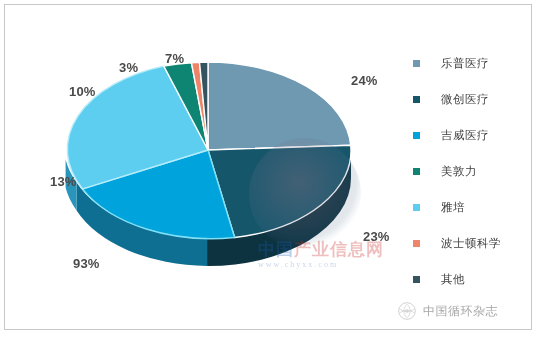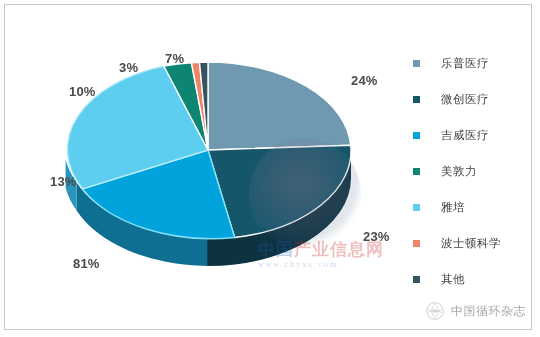--- a/index.html
+++ b/index.html
@@ -123,21 +123,21 @@
     font-size: 11.5px;
     color: #3f3f3f;
     font-family: "DejaVu Sans", "Liberation Sans", sans-serif;
     white-space: nowrap;
     letter-spacing: 0.5px;
   }
 
   
   #footer-brand {
     position: absolute;
-    left: 420px;
+    left: 392px;
     top: 296px;
     display: flex;
     align-items: center;
     opacity: 0.55;
   }
   #footer-logo {
     width: 20px;
     height: 20px;
     flex: 0 0 20px;
     margin-right: 6px;
@@ -197,21 +197,21 @@
         <div id="logo-ghost"></div>
 
         <div id="pie-watermark">
           <div class="wm-cn"><span>中国</span><span class="wm-red">产业信息网</span></div>
           <div class="wm-url">www.chyxx.com</div>
         </div>
       </div>
 
       <div class="pct-label" style="left:346px; top:68px;text-align:center;">24%</div>
       <div class="pct-label" style="left:358px; top:224px;">23%</div>
-      <div class="pct-label" style="left:68px;  top:251px;">81%</div>
+      <div class="pct-label" style="left:68px;  top:251px;">93%</div>
       <div class="pct-label" style="left:13px;  top:169px;margin-left:32px;">13%</div>
       <div class="pct-label" style="left:56px;  top:79px;margin-left:8px;">10%</div>
       <div class="pct-label" style="left:114px; top:55px;">3%</div>
       <div class="pct-label" style="left:160px; top:46px;">7%</div>
     </div>
 
     <div id="legend">
       <div class="legend-item">
         <span class="legend-swatch" style="background:#6e99b0"></span>
         <span class="legend-label">乐普医疗</span>

